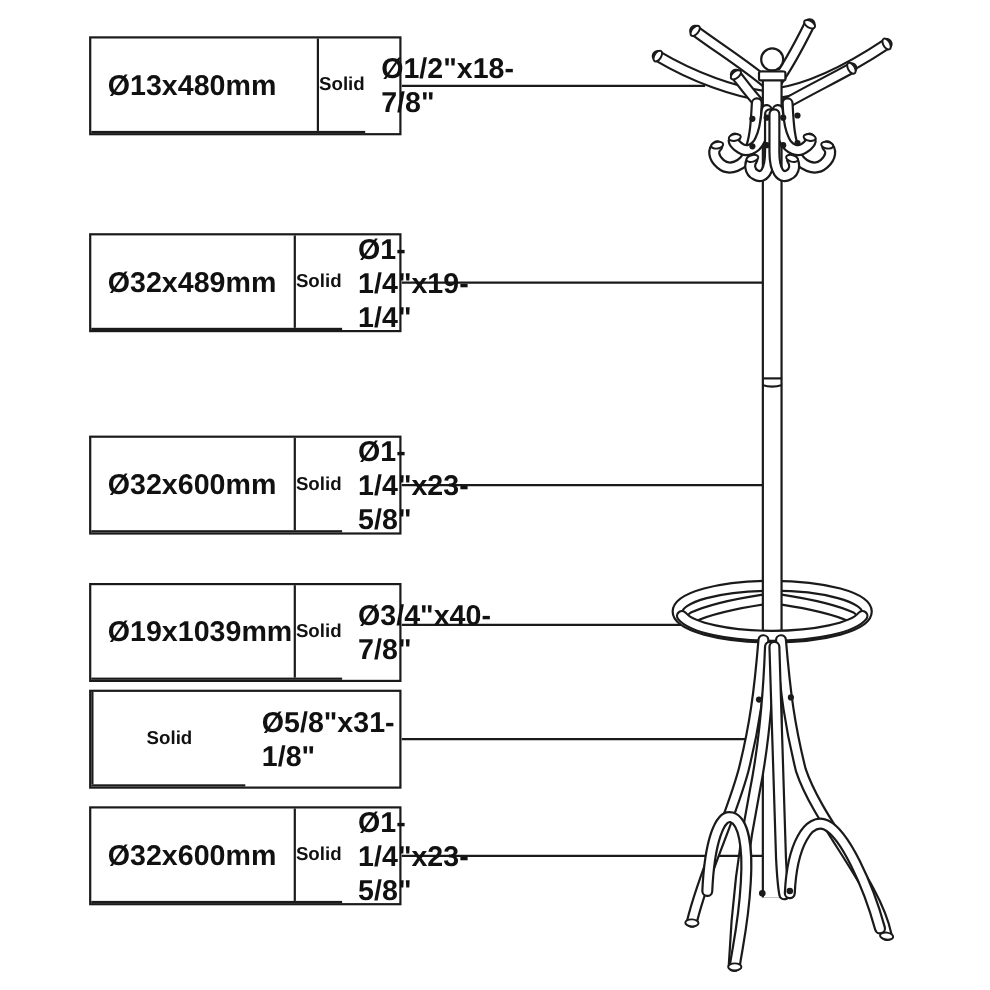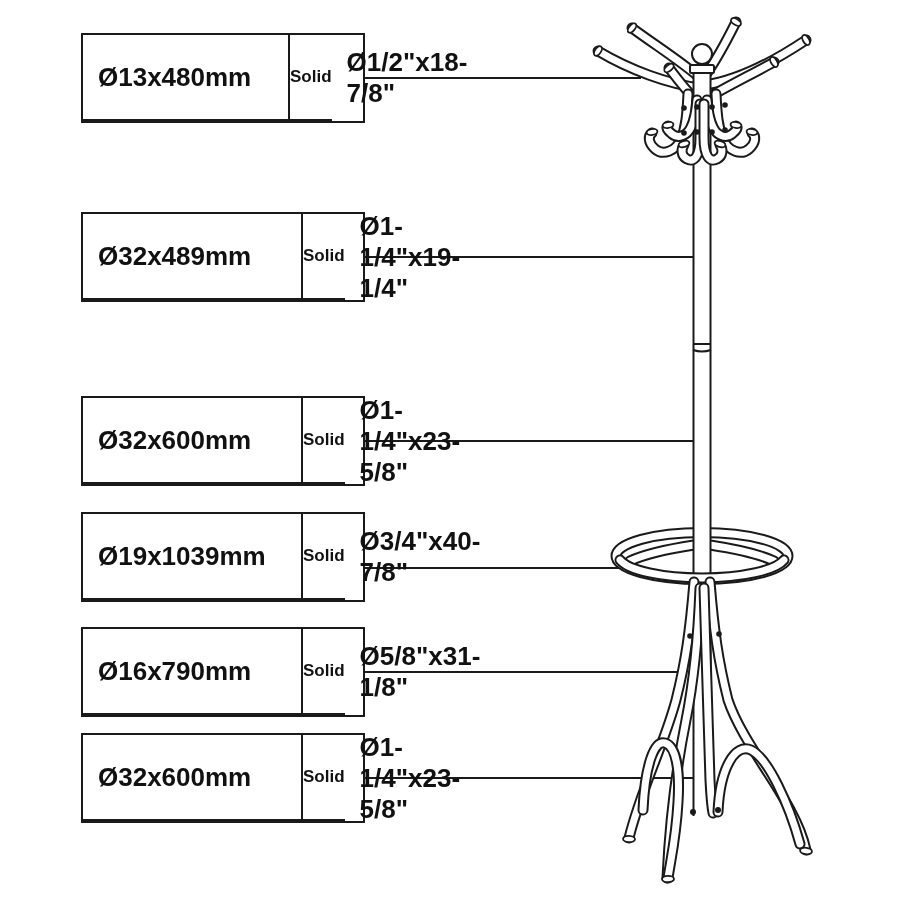--- a/index.html
+++ b/index.html
@@ -21,21 +21,21 @@
   
   .spec-box{
     position:absolute;left:81px;width:284px;height:90px;
     border:2px solid #1a1a1a;background:#fff;box-sizing:border-box;
     display:flex;flex-direction:row;
   }
   .row-top{flex:1;display:flex;border-bottom:2px solid #1a1a1a;min-height:0;}
   .row-bottom{flex:1;display:flex;min-height:0;}
   .cell{display:flex;align-items:center;box-sizing:border-box;
     font-weight:700;color:#111;font-size:26px;letter-spacing:0;}
-  .cell-metric{width:218px;padding-left:15px;}
+  .cell-metric{width:184px;padding-left:15px;}
   .cell-metric.m-wide{width:205px;}
   .cell-solid{flex:1;border-left:2px solid #1a1a1a;justify-content:center;font-size:17px;}
   .cell-imperial{width:100%;padding-left:15px;}
 </style>
 </head>
 <body>
 
 <div class="stage">
 
   <svg class="drawing" viewBox="0 0 900 900">
@@ -202,33 +202,32 @@
   <div class="spec-box" style="top:396px">
     <div class="row-top">
       <div class="cell cell-metric">Ø32x600mm</div>
       <div class="cell cell-solid">Solid</div>
     </div>
     <div class="row-bottom">
       <div class="cell cell-imperial">Ø1-1/4"x23-5/8"</div>
     </div>
   </div>
 
-  <div class="spec-box" style="top:512px">
+  <div class="spec-box" style="top:530px">
     <div class="row-top">
       <div class="cell cell-metric">Ø19x1039mm</div>
       <div class="cell cell-solid">Solid</div>
     </div>
     <div class="row-bottom">
       <div class="cell cell-imperial">Ø3/4"x40-7/8"</div>
     </div>
   </div>
 
   <div class="spec-box" style="top:627px">
     <div class="row-top">
-      <div class="cell cell-metric">Ø16x790mm</div>
       <div class="cell cell-solid">Solid</div>
     </div>
     <div class="row-bottom">
       <div class="cell cell-imperial">Ø5/8"x31-1/8"</div>
     </div>
   </div>
 
   <div class="spec-box" style="top:733px">
     <div class="row-top">
       <div class="cell cell-metric">Ø32x600mm</div>

